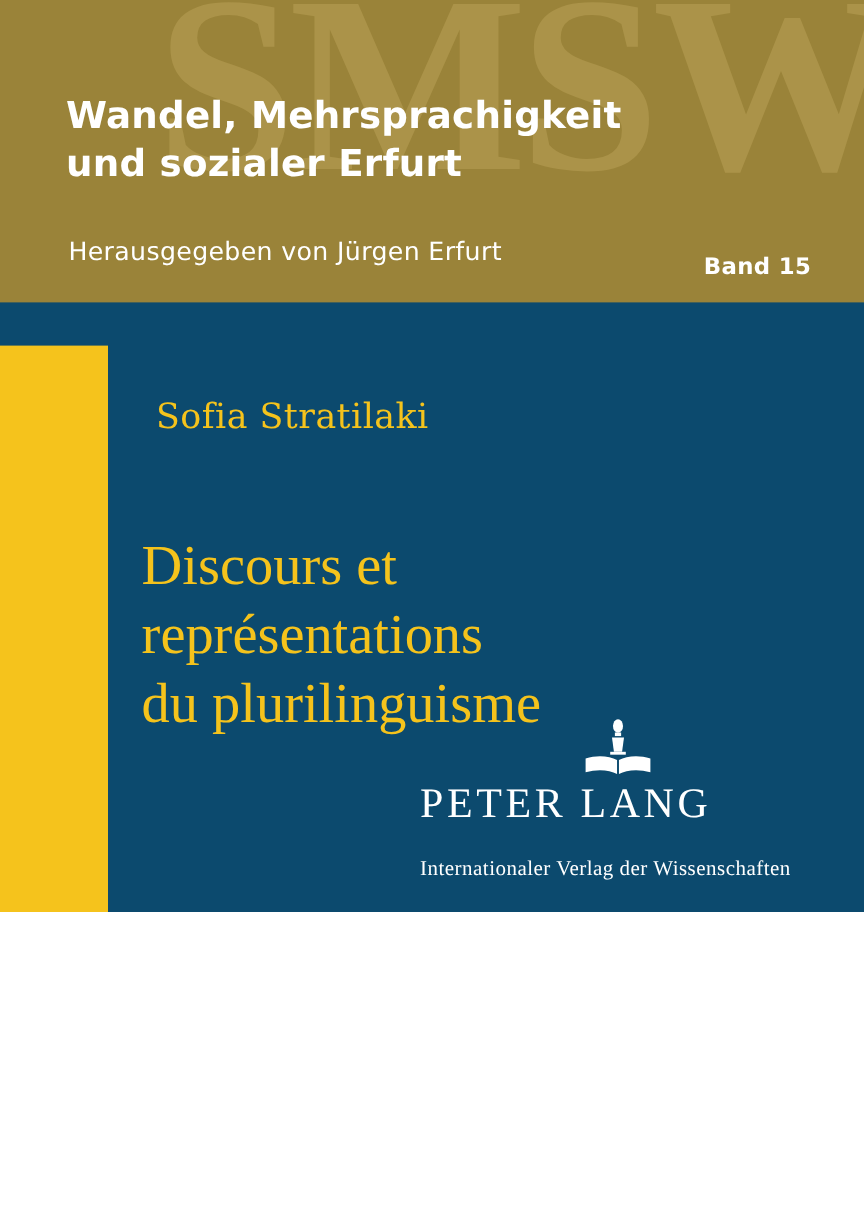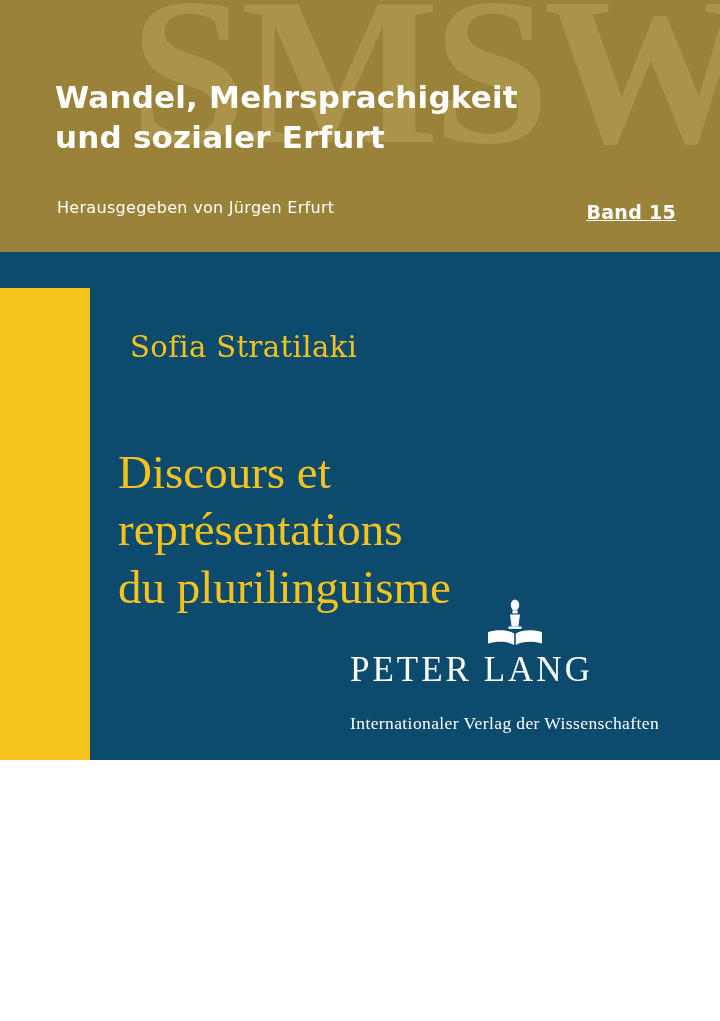--- a/index.html
+++ b/index.html
@@ -47,34 +47,33 @@
     font-size: 31px;
     line-height: 1.28;
     color: #ffffff;
     letter-spacing: 0.2px;
   }
   #series-editor {
     position: absolute;
     left: 57px;
     top: 198px;
     font-family: "DejaVu Sans", sans-serif;
-    font-size: 16px;
+    font-size: 21px;
     color: #ffffff;
     letter-spacing: 0.3px;
   }
   #volume {
     position: absolute;
     right: 44px;
-    top: 201px;
+    top: 211px;
     font-family: "DejaVu Sans", sans-serif;
     font-weight: bold;
     font-size: 19px;
     color: #ffffff;
     letter-spacing: 0.3px;
-    text-decoration: underline;
   }
 
   
   #accent-bar {
     position: absolute;
     left: 0;
     top: 288px;
     width: 90px;
     height: 640px;
     background: #f5c31c;

